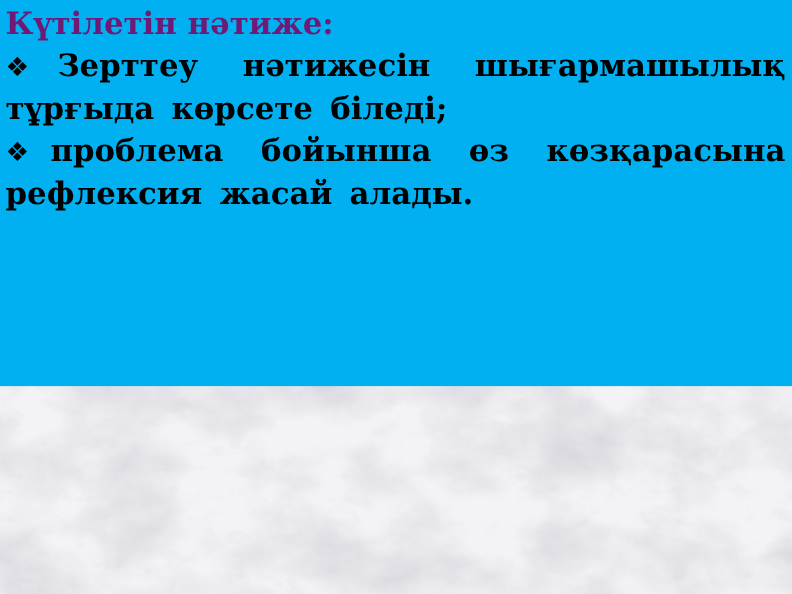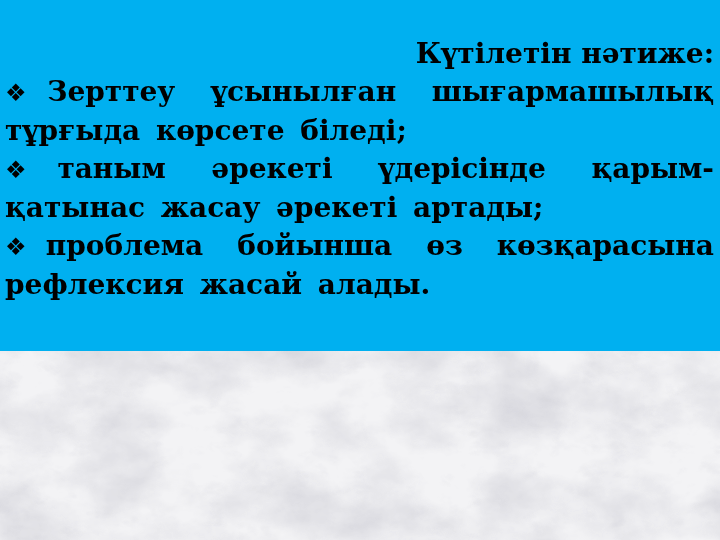--- a/index.html
+++ b/index.html
@@ -25,24 +25,23 @@
     box-sizing: border-box;
     background: #00b0f0;
     padding: 3px 6px 0 5px;
     font-weight: bold;
     font-size: 28px;
     line-height: 38px;
     color: #000000;
     overflow: hidden;
   }
   .slide-title {
-    color: #000000;
-    text-align: right;
+    color: #701a75;
+    text-align: left;
     white-space: nowrap;
-    margin-top: 32px;
   }
   .bullet-item {
     text-align: justify;
     word-spacing: 6px;
   }
   .bullet-glyph {
     font-family: "DejaVu Sans", "Liberation Sans", sans-serif;
     font-size: 24px;
     color: #000000;
     letter-spacing: 1px;
@@ -71,21 +70,20 @@
       </filter>
     </defs>
     <rect width="720" height="540" fill="#f3f3f5"></rect>
     <rect width="720" height="540" filter="url(#marbleVeins)" opacity="0.75"></rect>
     <rect width="720" height="540" filter="url(#marbleGrain)" opacity="0.45"></rect>
   </svg>
 
   <div class="textbox">
     <div class="slide-title">Күтілетін нәтиже:</div>
 
-    <div class="bullet-item"><span class="bullet-glyph">❖</span><span>Зерттеу ұсынылған шығармашылық тұрғыда көрсете біледі;</span></div>
+    <div class="bullet-item"><span class="bullet-glyph">❖</span><span>Зерттеу нәтижесін шығармашылық тұрғыда көрсете біледі;</span></div>
 
 
-    <div class="bullet-item"><span class="bullet-glyph">❖</span><span>таным әрекеті үдерісінде қарым-қатынас жасау әрекеті артады;</span></div>
 
     <div class="bullet-item"><span class="bullet-glyph">❖</span><span>проблема бойынша өз көзқарасына рефлексия жасай алады.</span></div>
   </div>
 
 </div>
 
 </body></html>

